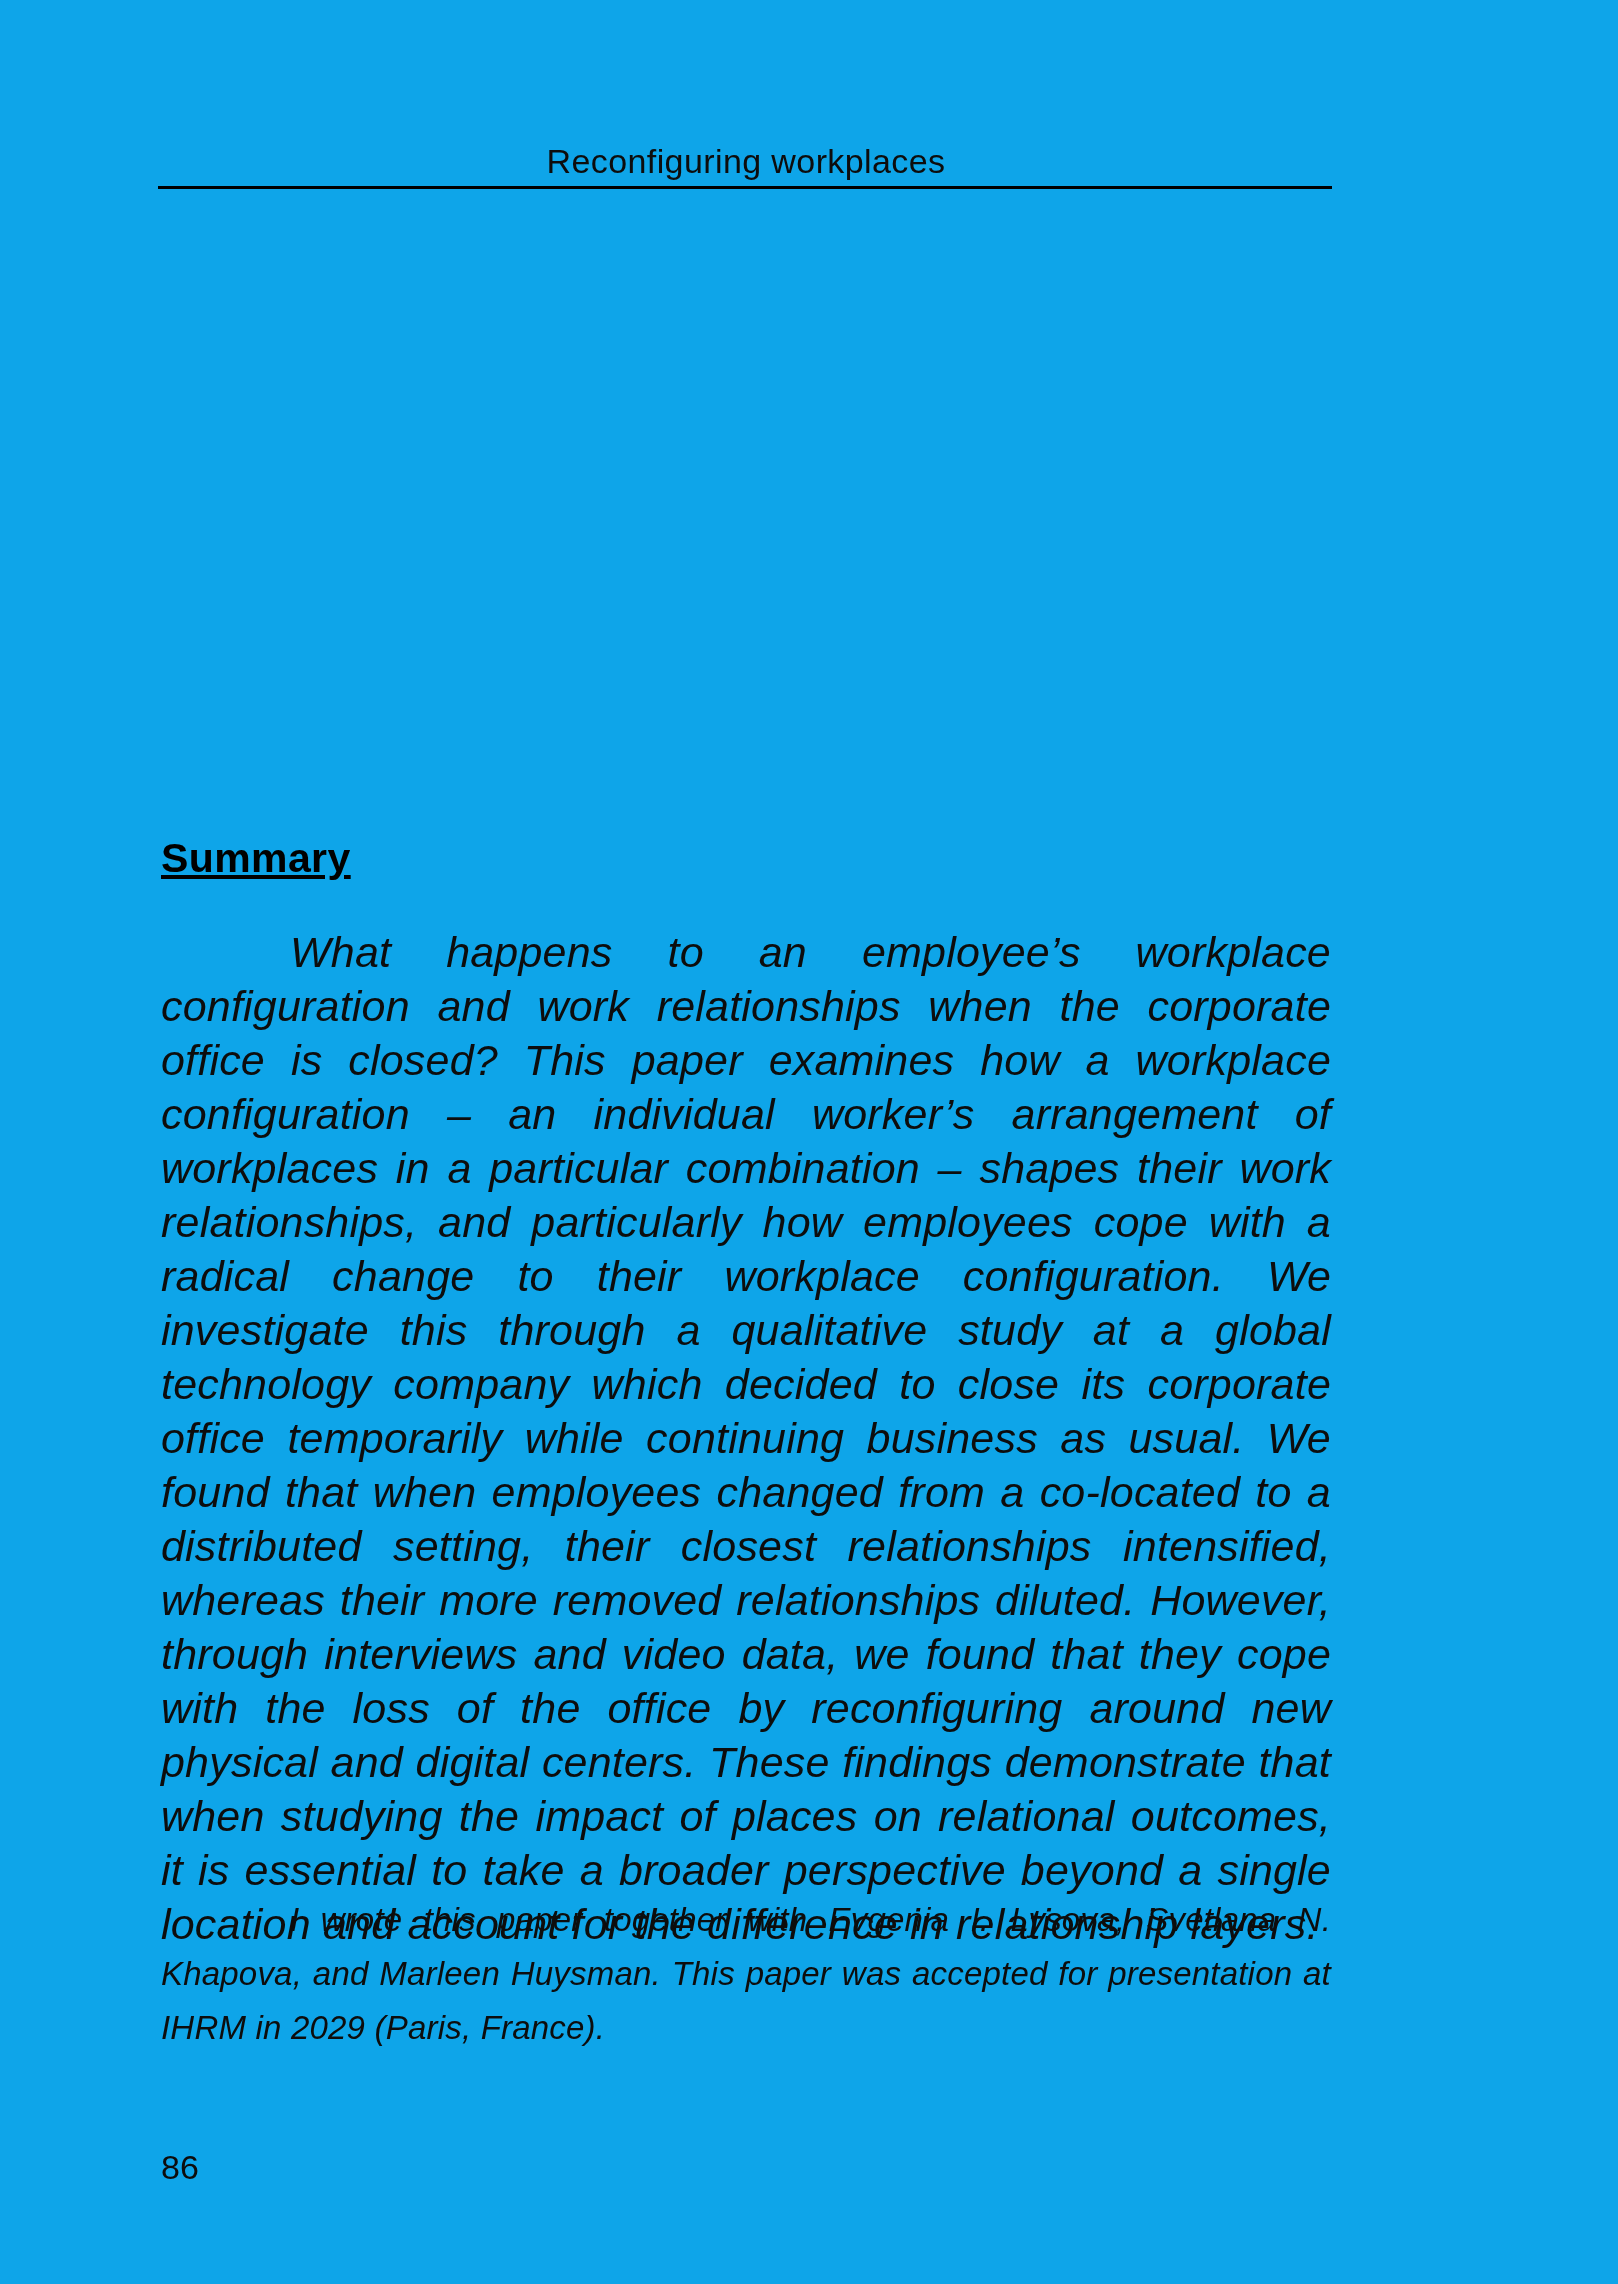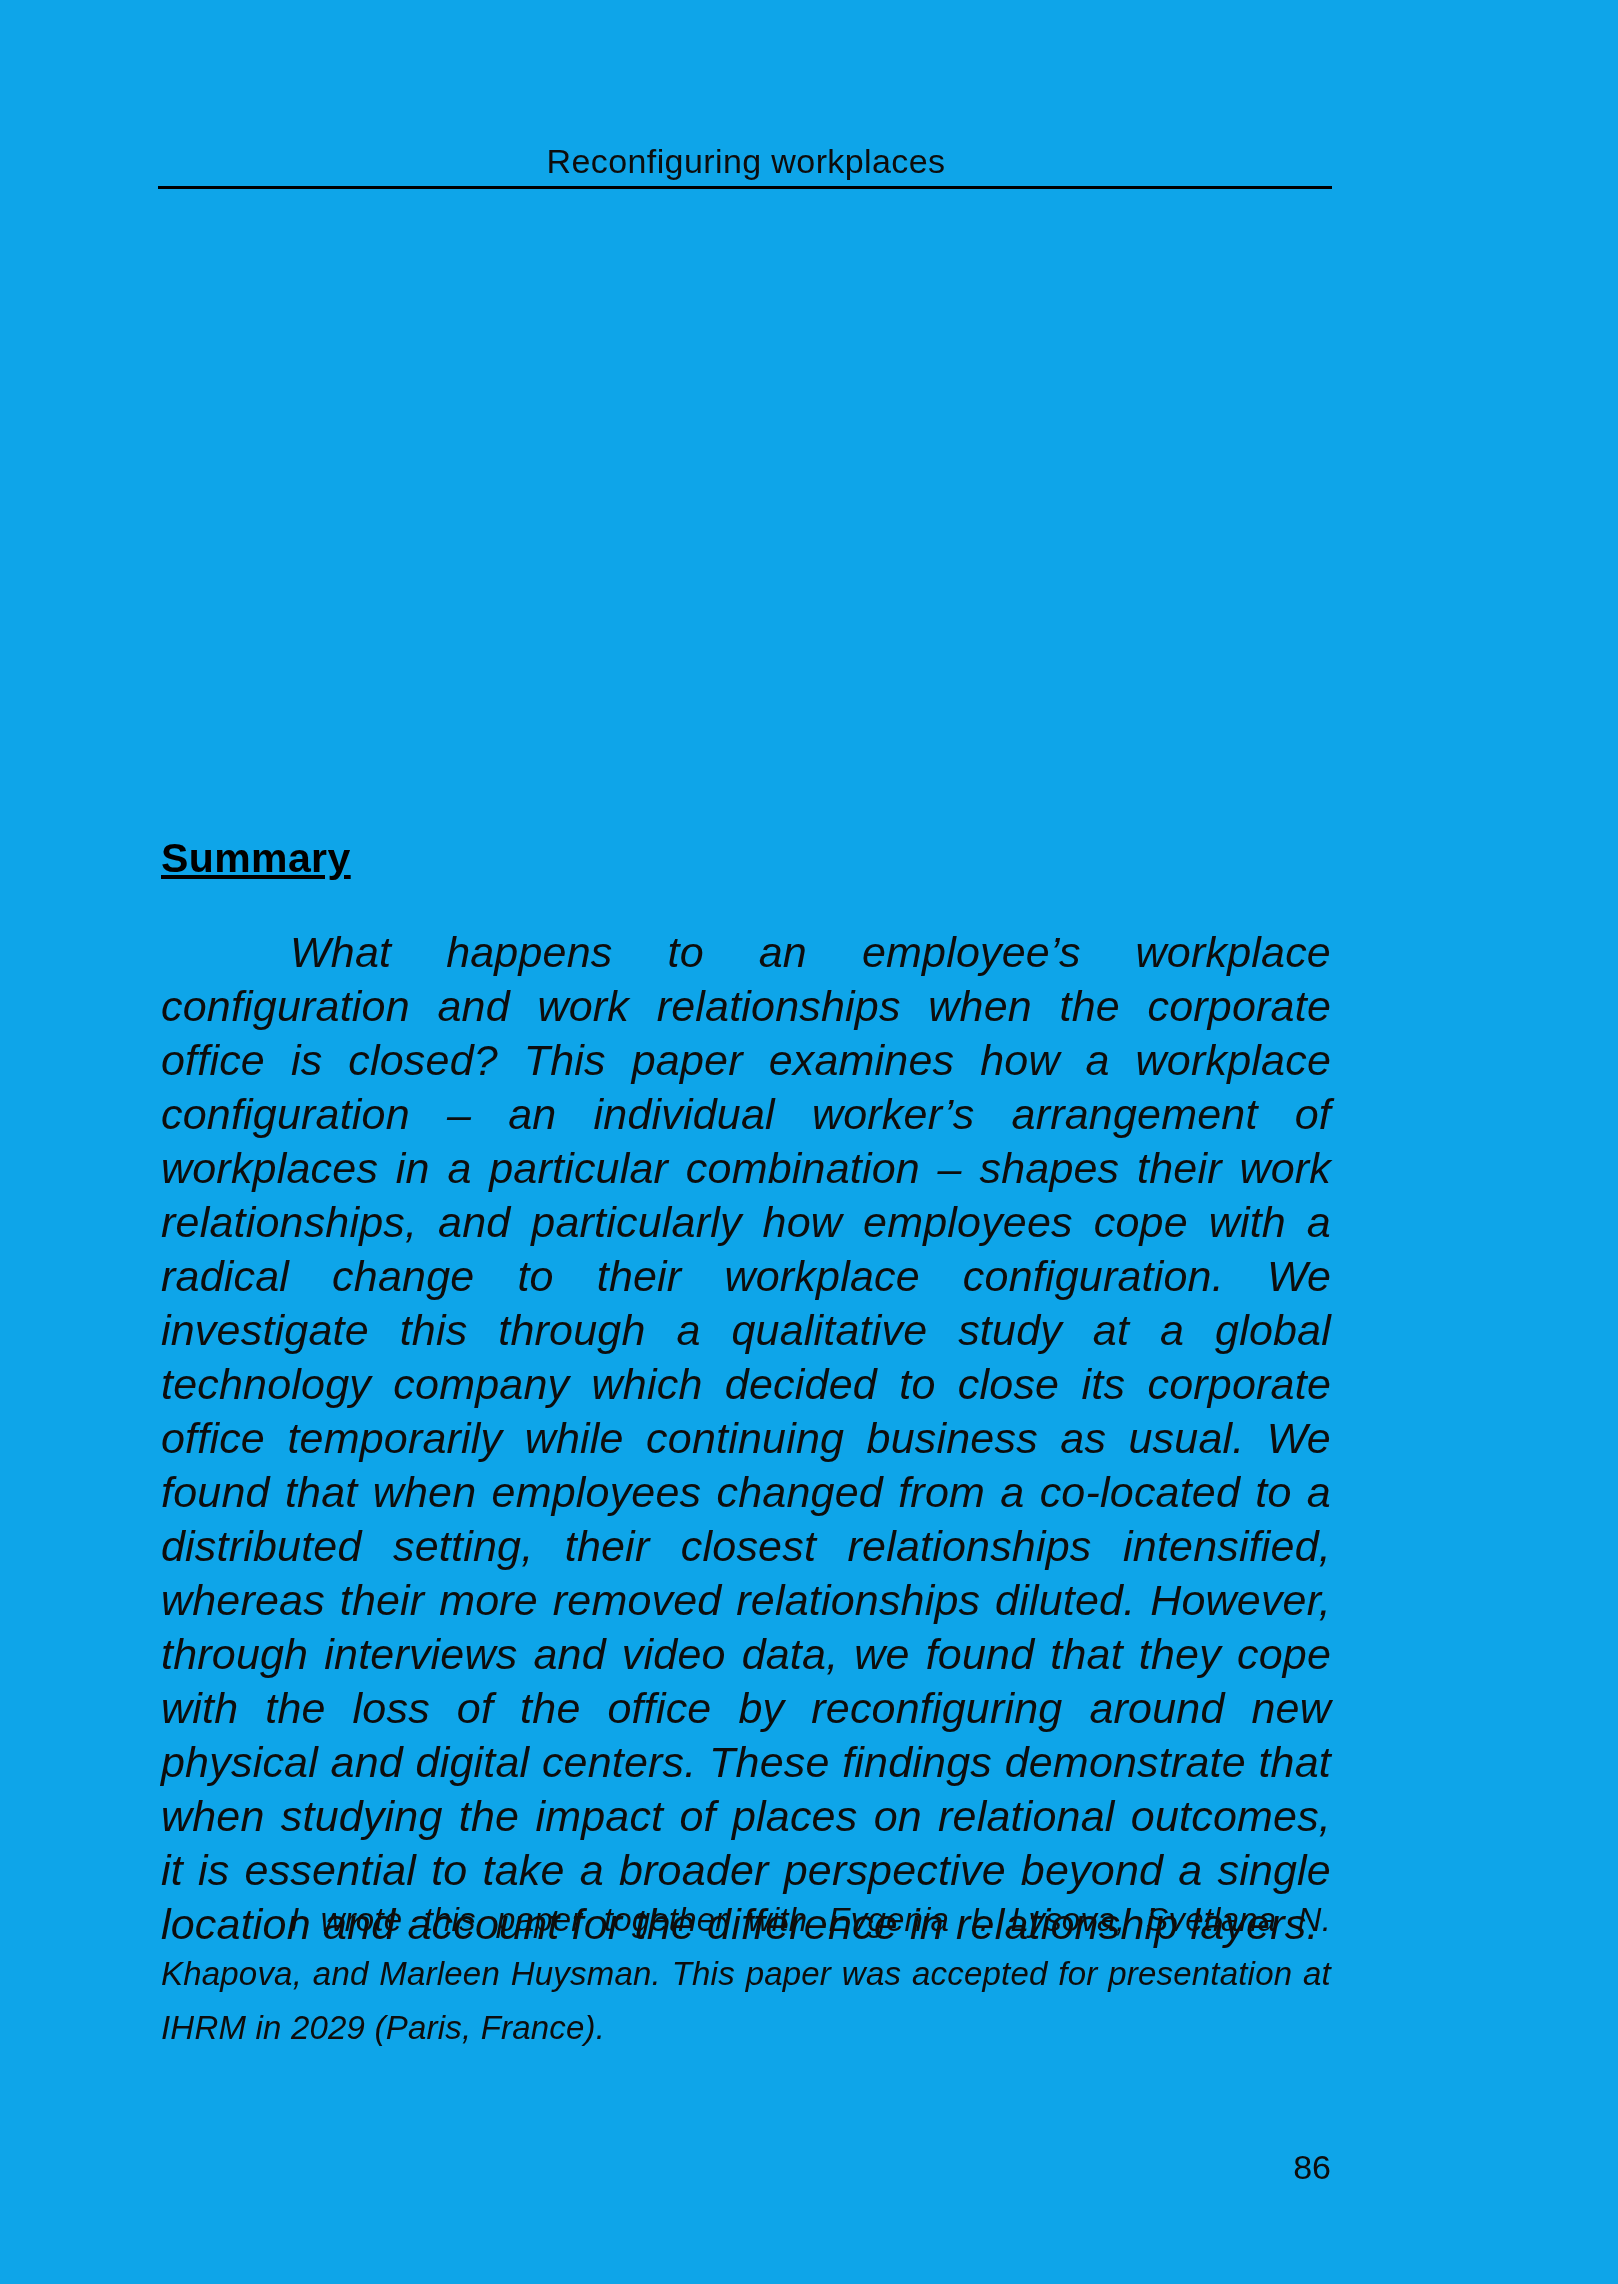--- a/index.html
+++ b/index.html
@@ -72,21 +72,21 @@
     text-align: justify;
     text-indent: 129px;
     letter-spacing: 0.2px;
     color: #0d0d0d;
   }
   .page-number {
     position: absolute;
     top: 2148px;
     left: 161px;
     width: 1170px;
-    text-align: right;
+    text-align: left;
     font-size: 34px;
     color: #0d0d0d;
   }
 </style>
 </head>
 <body>
 
 <div class="page">
 
   <div class="running-title">Reconfiguring workplaces</div>

